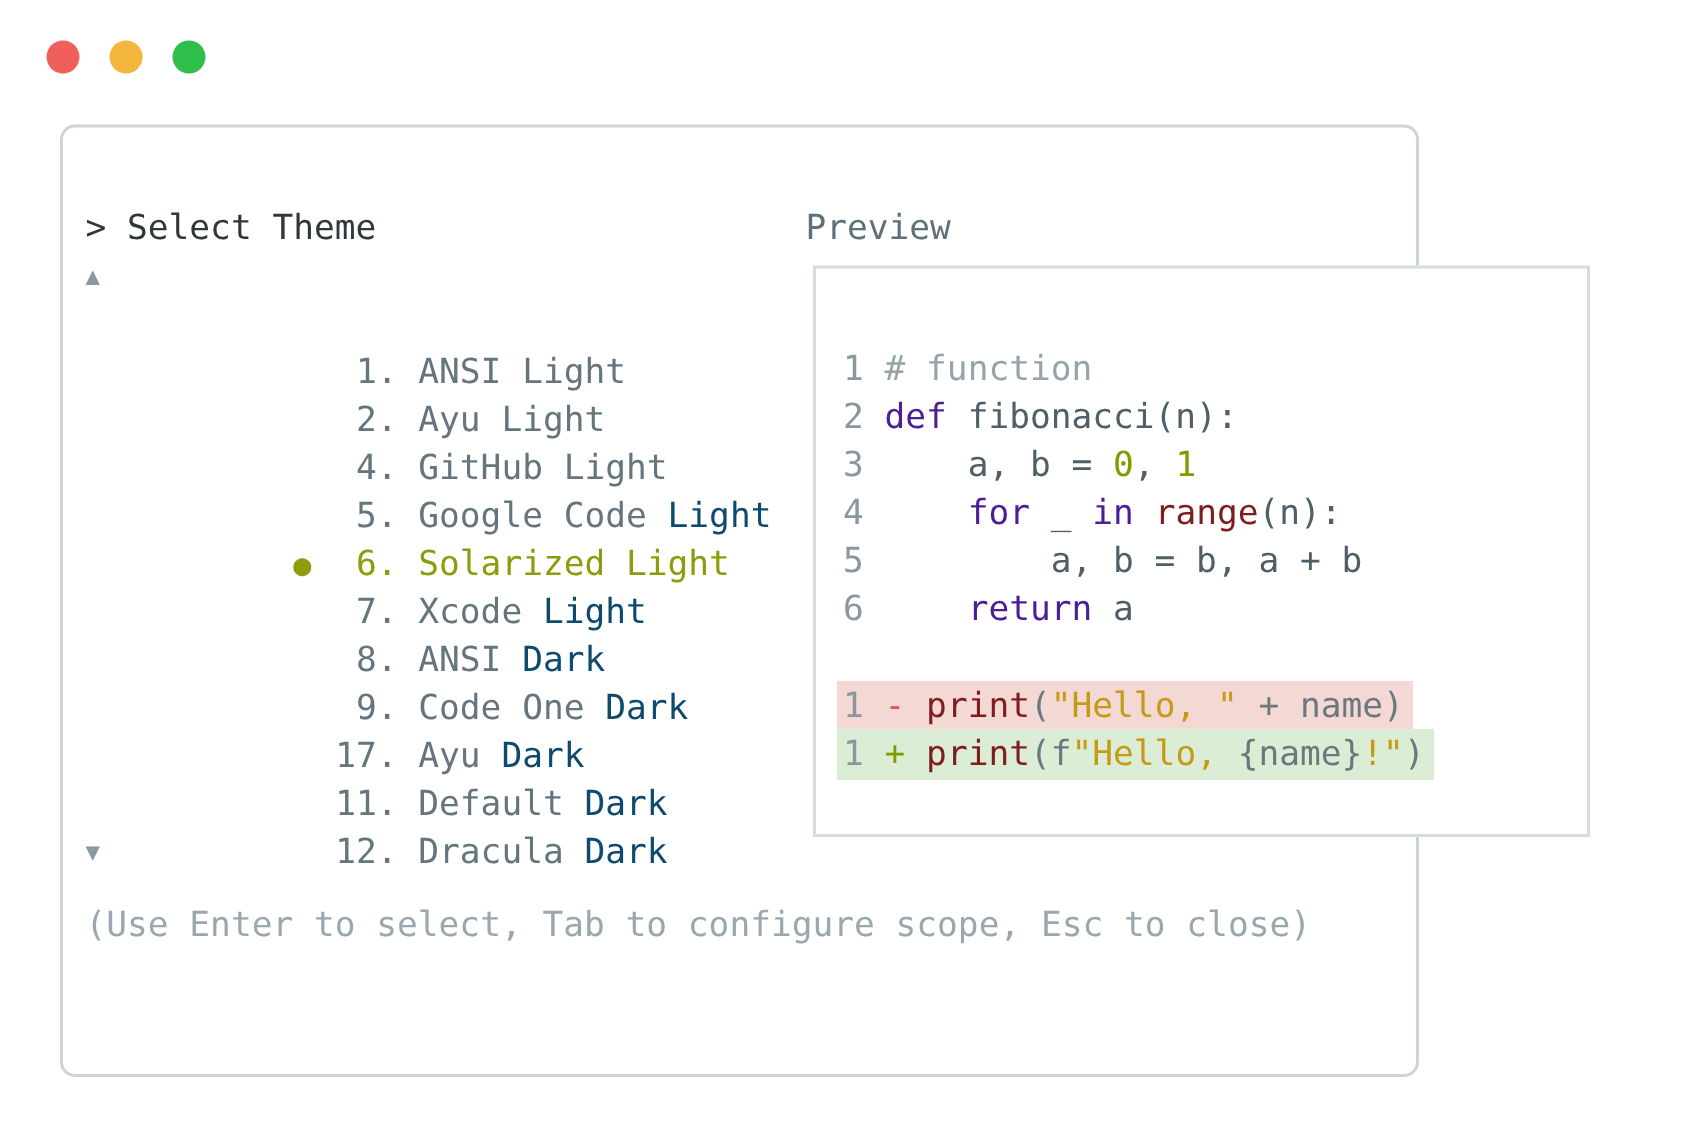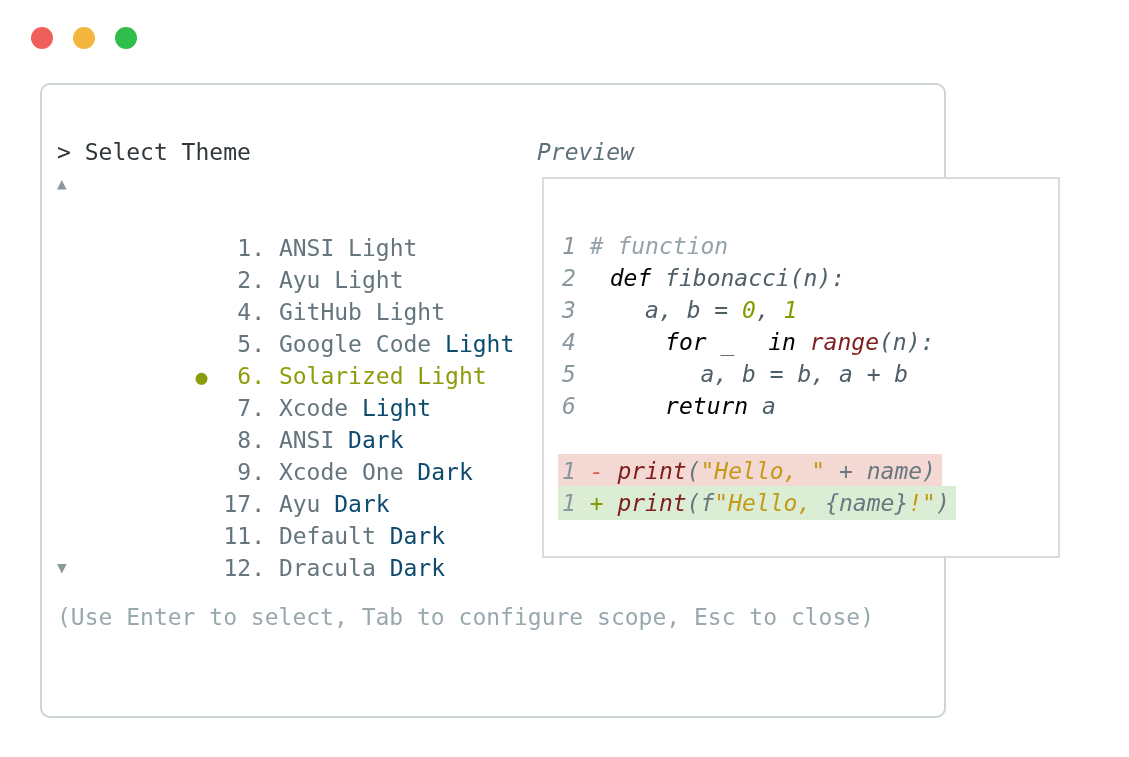--- a/index.html
+++ b/index.html
@@ -15,21 +15,21 @@
   .light.green{background:#2fbe4a;}
 
   
   .panel{
     position:absolute;left:40px;top:83px;width:906px;height:635px;
     box-sizing:border-box;border:2px solid #cdd4d8;border-radius:10px;
     padding:51px 26px 0 15px;background:#ffffff;
   }
   .cols{display:flex;}
   .left-col{width:480px;flex:none;}
-  .right-col{flex:1;font-style:italic;}
+  .right-col{flex:1;}
 
   .row{height:32px;line-height:32px;font-size:23px;white-space:pre;}
   .picker-title{color:#30373b;}
   .scroll-ind{color:#8b989e;font-size:16px;}
 
   .theme-row{height:32px;line-height:32px;font-size:23px;white-space:pre;cursor:default;}
   .theme-row .marker{display:inline-block;width:28px;color:#8c9c0a;font-size:20px;}
   .theme-row .num,.theme-row .tname{color:#64757e;}
   .theme-row .tvariant{color:#0c4a6e;}
   .theme-row.selected .num,
@@ -41,21 +41,21 @@
     box-sizing:border-box;border:2px solid #d6dcdf;background:#ffffff;
     padding:51px 0 0 18px;overflow:hidden;
   }
   .code-line{height:32px;line-height:32px;font-size:23px;white-space:pre;}
   .line-inner{display:inline-block;}
   .line-inner.bg-removed{background:#f3d8d4;padding:1px 6px 1px 4px;margin-left:-4px;}
   .line-inner.bg-added{background:#dbedd4;padding:1px 6px 1px 4px;margin-left:-4px;}
 
   .tok-ln{color:#8b979e;}
   .tok-cm{color:#95a3aa;}
-  .tok-kw{color:#000000;margin-left:20px;}
+  .tok-kw{color:#4c1d95;}
   .tok-pl{color:#4e5f67;text-align:right;}
   .tok-fn{color:#7f1d1d;}
   .tok-nm{color:#859900;}
   .tok-st{color:#c49a16;}
   .tok-rm{color:#e2544b;}
   .tok-ad{color:#859900;}
   .tok-pl2{color:#69797f;}
 
   .help{margin-top:17px;font-size:23px;line-height:32px;color:#99a8ae;white-space:pre;}
 </style>
@@ -90,21 +90,21 @@
           <div class="theme-row selected">
           <span class="marker">●</span><span class="num"> 6. </span><span class="tname">Solarized Light</span><span class="tvariant"></span>
         </div>
           <div class="theme-row">
           <span class="marker"></span><span class="num"> 7. </span><span class="tname">Xcode</span><span class="tvariant"> Light</span>
         </div>
           <div class="theme-row">
           <span class="marker"></span><span class="num"> 8. </span><span class="tname">ANSI</span><span class="tvariant"> Dark</span>
         </div>
           <div class="theme-row">
-          <span class="marker"></span><span class="num"> 9. </span><span class="tname">Xcode One</span><span class="tvariant"> Dark</span>
+          <span class="marker"></span><span class="num"> 9. </span><span class="tname">Code One</span><span class="tvariant"> Dark</span>
         </div>
           <div class="theme-row">
           <span class="marker"></span><span class="num">17. </span><span class="tname">Ayu</span><span class="tvariant"> Dark</span>
         </div>
           <div class="theme-row">
           <span class="marker"></span><span class="num">11. </span><span class="tname">Default</span><span class="tvariant"> Dark</span>
         </div>
           <div class="theme-row">
           <span class="marker"></span><span class="num">12. </span><span class="tname">Dracula</span><span class="tvariant"> Dark</span>
         </div>

